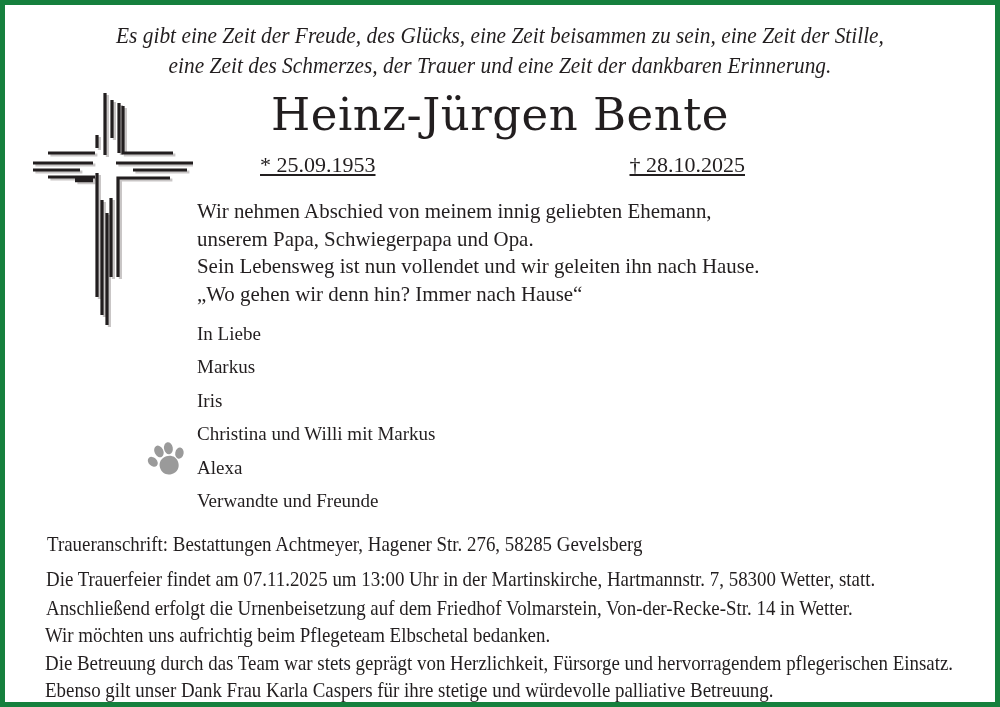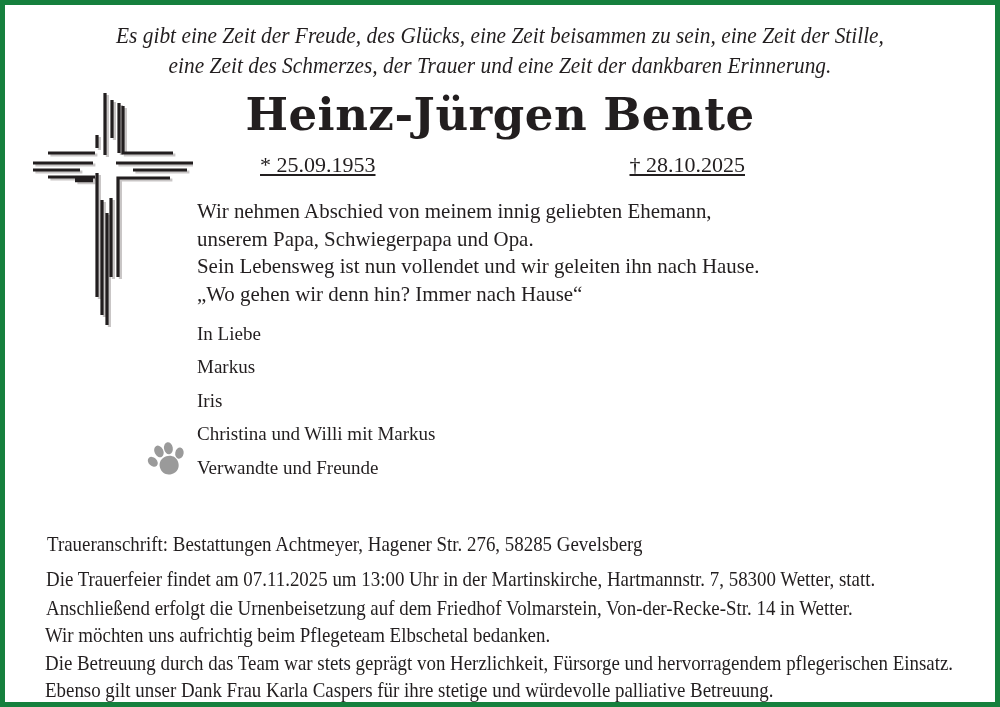--- a/index.html
+++ b/index.html
@@ -26,21 +26,21 @@
     transform: scaleX(0.93);
     transform-origin: center top;
   }
 
   .title {
     position: absolute;
     top: 84px; left: 0;
     width: 100%;
     text-align: center;
     font-family: "DejaVu Serif", serif;
-    font-weight: bold;
+    font-weight: normal;
     font-size: 45px;
     line-height: 52px;
     letter-spacing: 0.5px;
   }
 
   .dates {
     position: absolute;
     top: 147px; left: 255px;
     width: 485px;
     display: flex;
@@ -153,20 +153,21 @@
     <div>unserem Papa, Schwiegerpapa und Opa.</div>
     <div>Sein Lebensweg ist nun vollendet und wir geleiten ihn nach Hause.</div>
     <div>„Wo gehen wir denn hin? Immer nach Hause“</div>
   </div>
 
   <div class="mourners">
     <div class="mourner-line">In Liebe</div>
     <div class="mourner-line">Markus</div>
     <div class="mourner-line">Iris</div>
     <div class="mourner-line">Christina und Willi mit Markus</div>
+    <div class="mourner-line">Alexa</div>
     <div class="mourner-line">Verwandte und Freunde</div>
   </div>
 
   <div class="paw">
     <svg width="44" height="40" viewBox="0 0 44 40" xmlns="http://www.w3.org/2000/svg">
       <g transform="rotate(-18 22 20)" fill="#9a9a9a">
         <ellipse cx="7" cy="17" rx="4.2" ry="5.6" transform="rotate(-28 7 17)"></ellipse>
         <ellipse cx="16" cy="9" rx="4.4" ry="6.1" transform="rotate(-8 16 9)"></ellipse>
         <ellipse cx="26" cy="9" rx="4.4" ry="6.1" transform="rotate(8 26 9)"></ellipse>
         <ellipse cx="35" cy="17" rx="4.2" ry="5.6" transform="rotate(28 35 17)"></ellipse>

